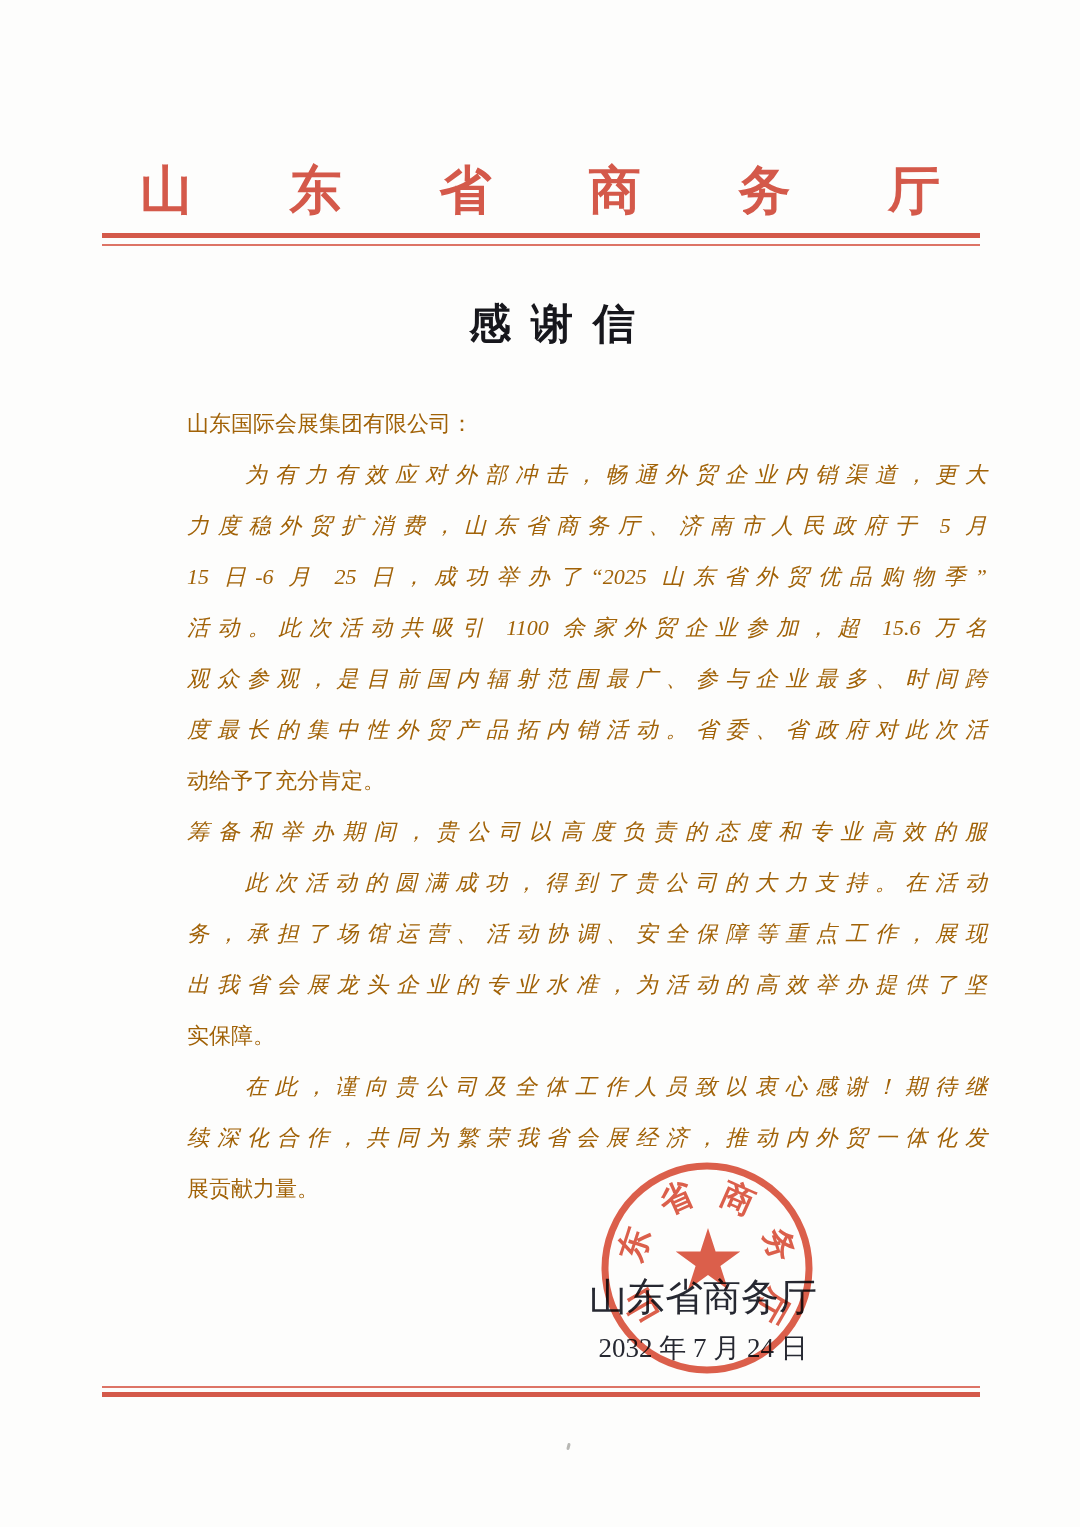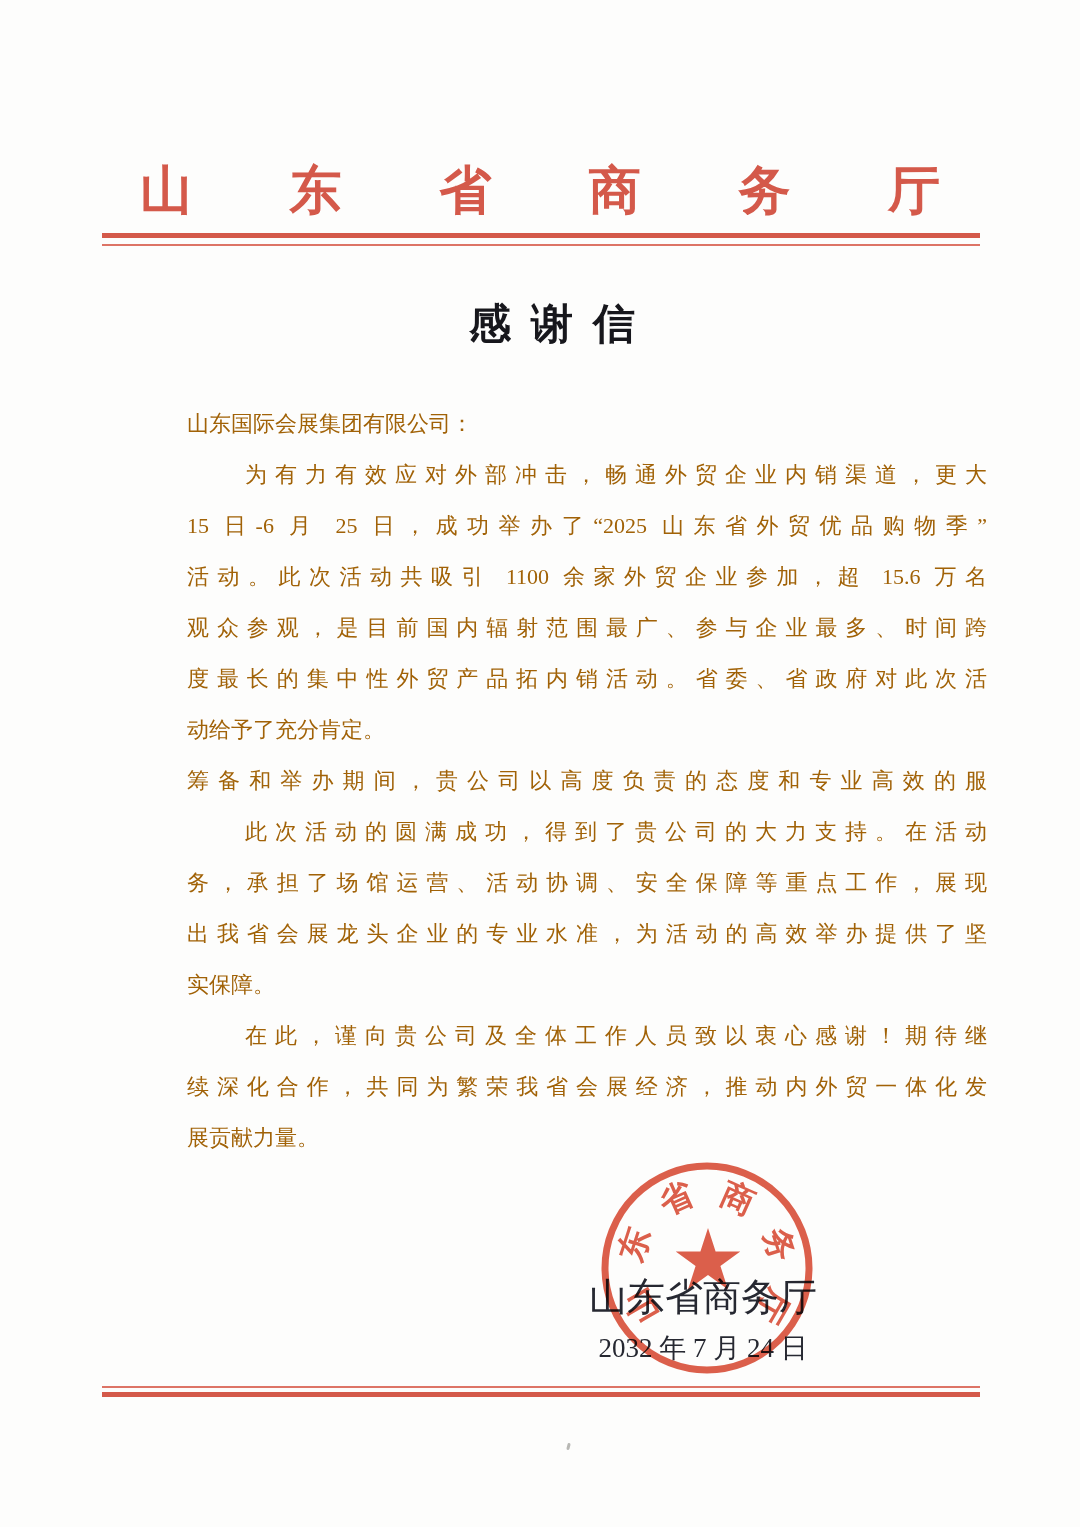--- a/index.html
+++ b/index.html
@@ -33,21 +33,21 @@
     font-size:42px;font-weight:bold;color:#17171c;
     letter-spacing:20px;text-indent:20px;
   }
   
   .body-block{
     position:absolute;left:140px;top:398px;width:800px;
     font-size:22px;line-height:51px;color:#a16207;margin-left:47px;
   }
   .line{width:100%;}
   .line.indent{text-indent:58px;}
-  .line.justify{text-align:justify;text-align-last:justify;text-justify:inter-character;}
+  .line.justify{text-align:justify;text-align-last:justify;text-justify:inter-character;font-style:italic;}
   
   .closing{
     position:absolute;left:558px;top:1272px;width:290px;
     text-align:center;color:#262831;
   }
   .closing .agency{font-size:38px;line-height:51px;letter-spacing:0px;}
   .closing .date{font-size:27px;line-height:51px;}
   
   .seal{
     position:absolute;left:597px;top:1158px;width:220px;height:220px;
@@ -80,20 +80,21 @@
   <div class="rule rule-top">
     <div class="thick"></div>
     <div class="thin"></div>
   </div>
 
   <div class="doc-title">感谢信</div>
 
   <div class="body-block">
     <div class="line">山东国际会展集团有限公司：</div>
     <div class="line indent justify">为有力有效应对外部冲击，畅通外贸企业内销渠道，更大</div>
+    <div class="line justify">力度稳外贸扩消费，山东省商务厅、济南市人民政府于 5 月</div>
     <div class="line justify">15 日-6 月 25 日，成功举办了“2025 山东省外贸优品购物季”</div>
     <div class="line justify">活动。此次活动共吸引 1100 余家外贸企业参加，超 15.6 万名</div>
     <div class="line justify">观众参观，是目前国内辐射范围最广、参与企业最多、时间跨</div>
     <div class="line justify">度最长的集中性外贸产品拓内销活动。省委、省政府对此次活</div>
     <div class="line">动给予了充分肯定。</div>
     <div class="line justify">筹备和举办期间，贵公司以高度负责的态度和专业高效的服</div>
     <div class="line indent justify">此次活动的圆满成功，得到了贵公司的大力支持。在活动</div>
     <div class="line justify">务，承担了场馆运营、活动协调、安全保障等重点工作，展现</div>
     <div class="line justify">出我省会展龙头企业的专业水准，为活动的高效举办提供了坚</div>
     <div class="line">实保障。</div>

